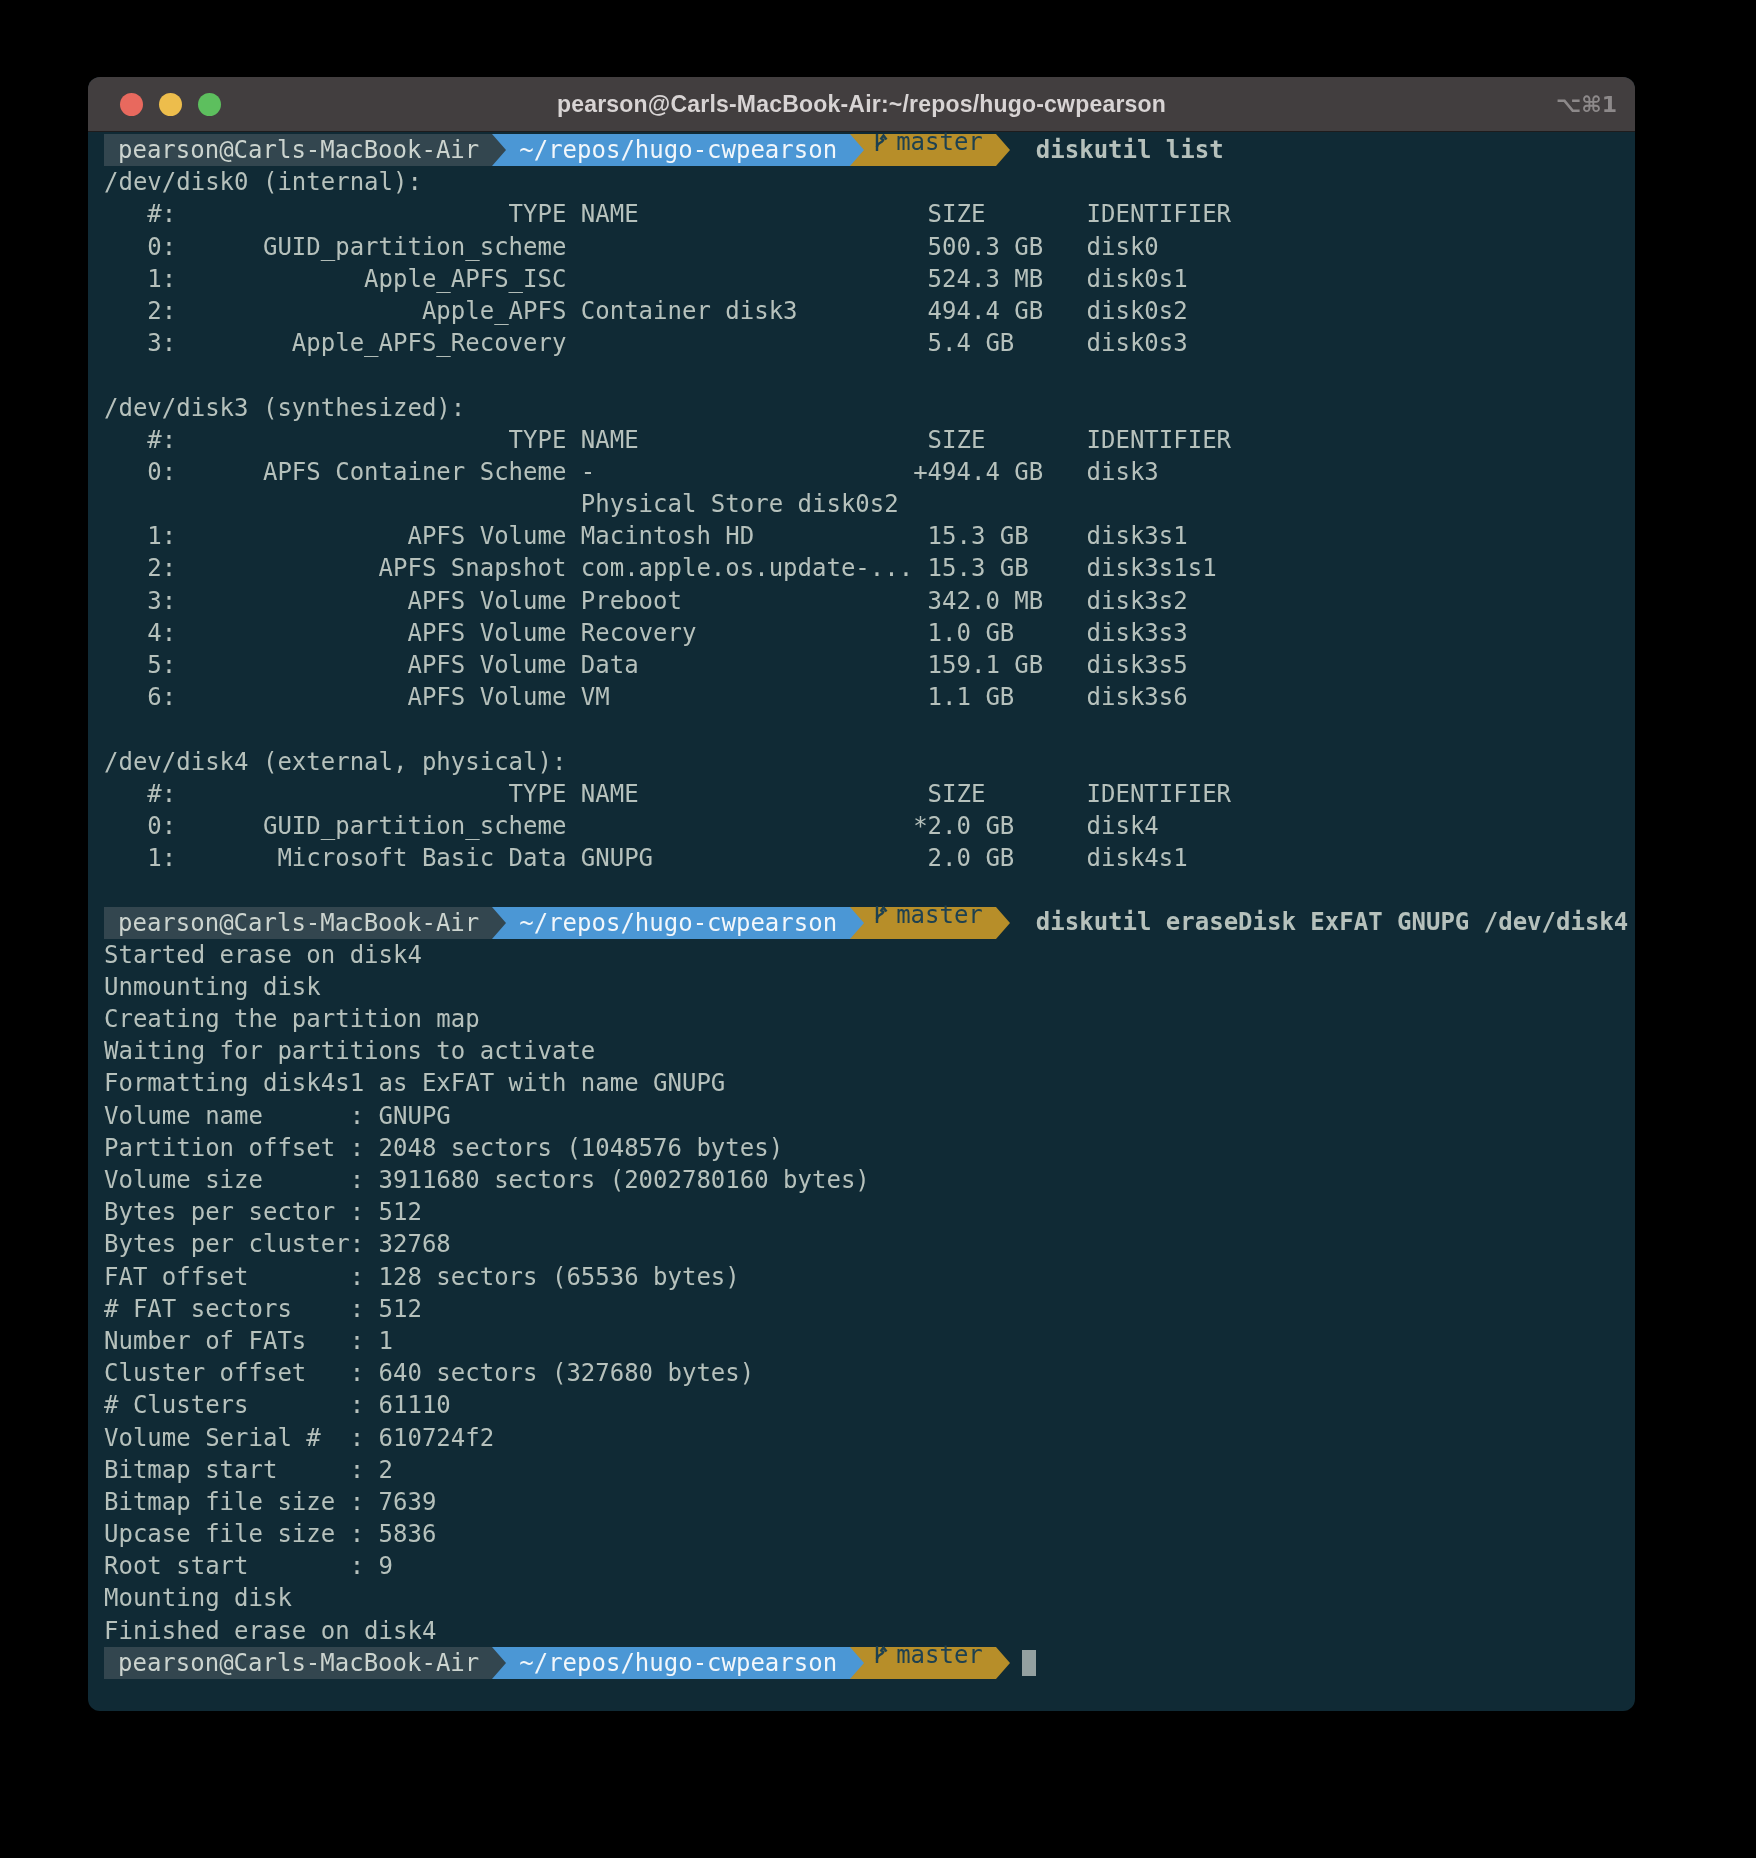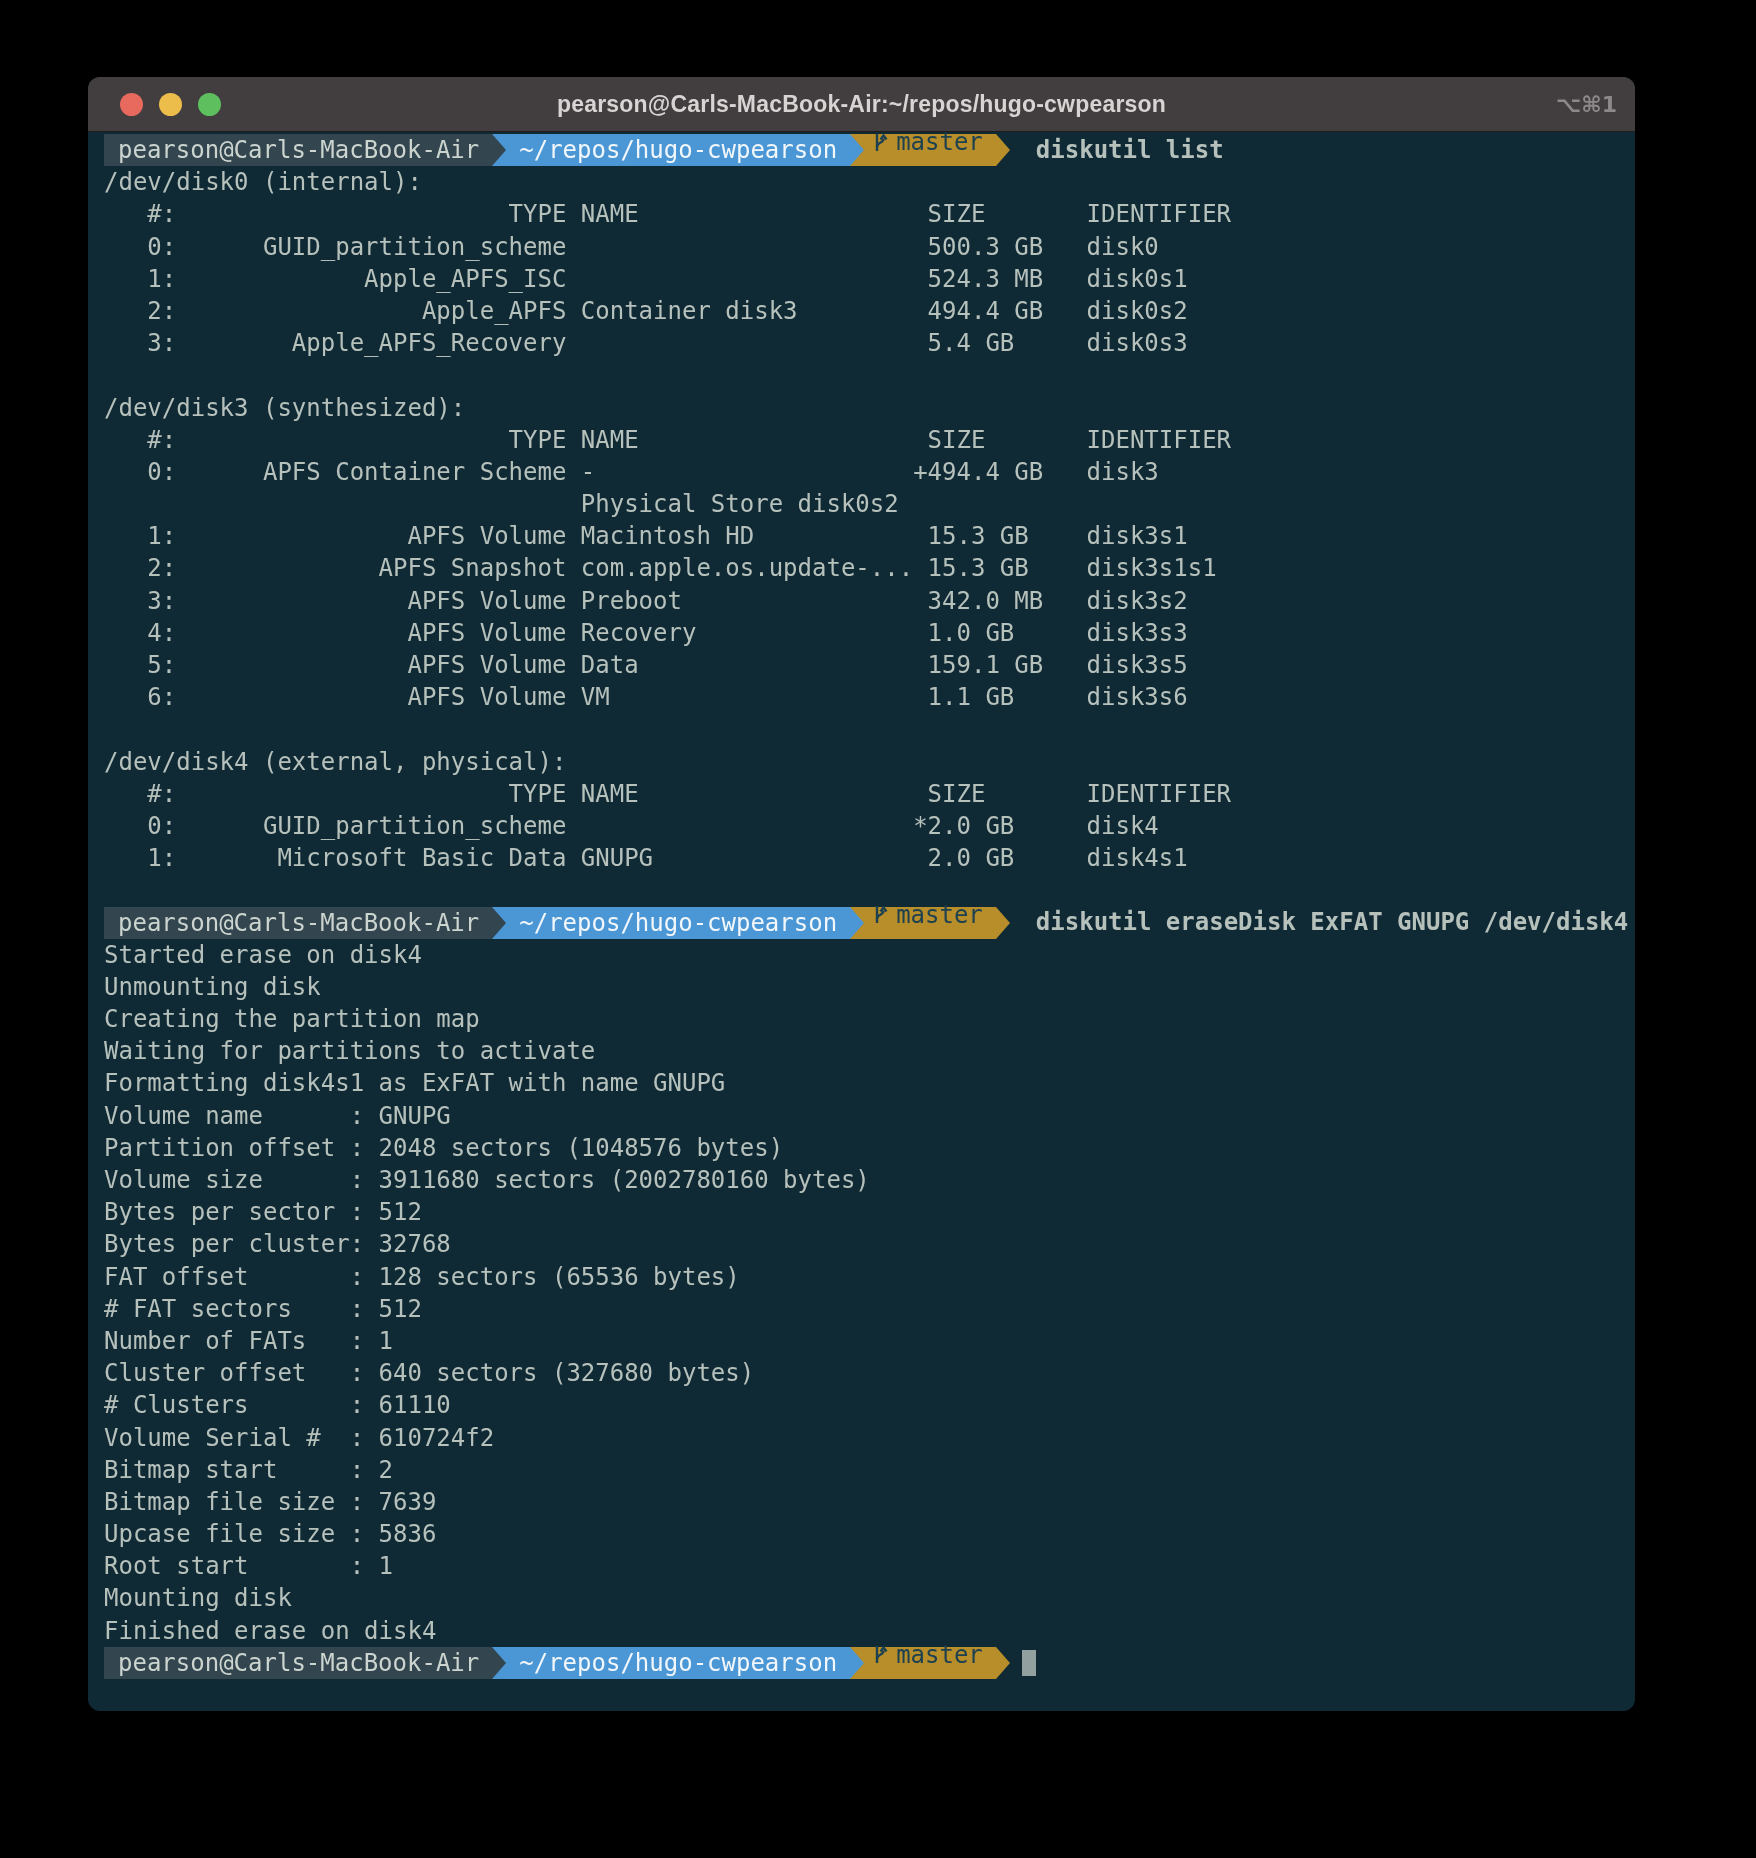--- a/index.html
+++ b/index.html
@@ -166,21 +166,21 @@
         <div class="tline">Bytes per cluster: 32768</div>
         <div class="tline">FAT offset       : 128 sectors (65536 bytes)</div>
         <div class="tline"># FAT sectors    : 512</div>
         <div class="tline">Number of FATs   : 1</div>
         <div class="tline">Cluster offset   : 640 sectors (327680 bytes)</div>
         <div class="tline"># Clusters       : 61110</div>
         <div class="tline">Volume Serial #  : 610724f2</div>
         <div class="tline">Bitmap start     : 2</div>
         <div class="tline">Bitmap file size : 7639</div>
         <div class="tline">Upcase file size : 5836</div>
-        <div class="tline">Root start       : 1</div>
+        <div class="tline">Root start       : 9</div>
         <div class="tline">Mounting disk</div>
         <div class="tline">Finished erase on disk4</div>
       </div>
 
     <div class="prow">
       <span class="seg seg-host">pearson@Carls-MacBook-Air</span>
       <span class="parrow a1"></span>
       <span class="seg seg-dir">~/repos/hugo-cwpearson</span>
       <span class="parrow a2"></span>
       <span class="seg seg-git">

